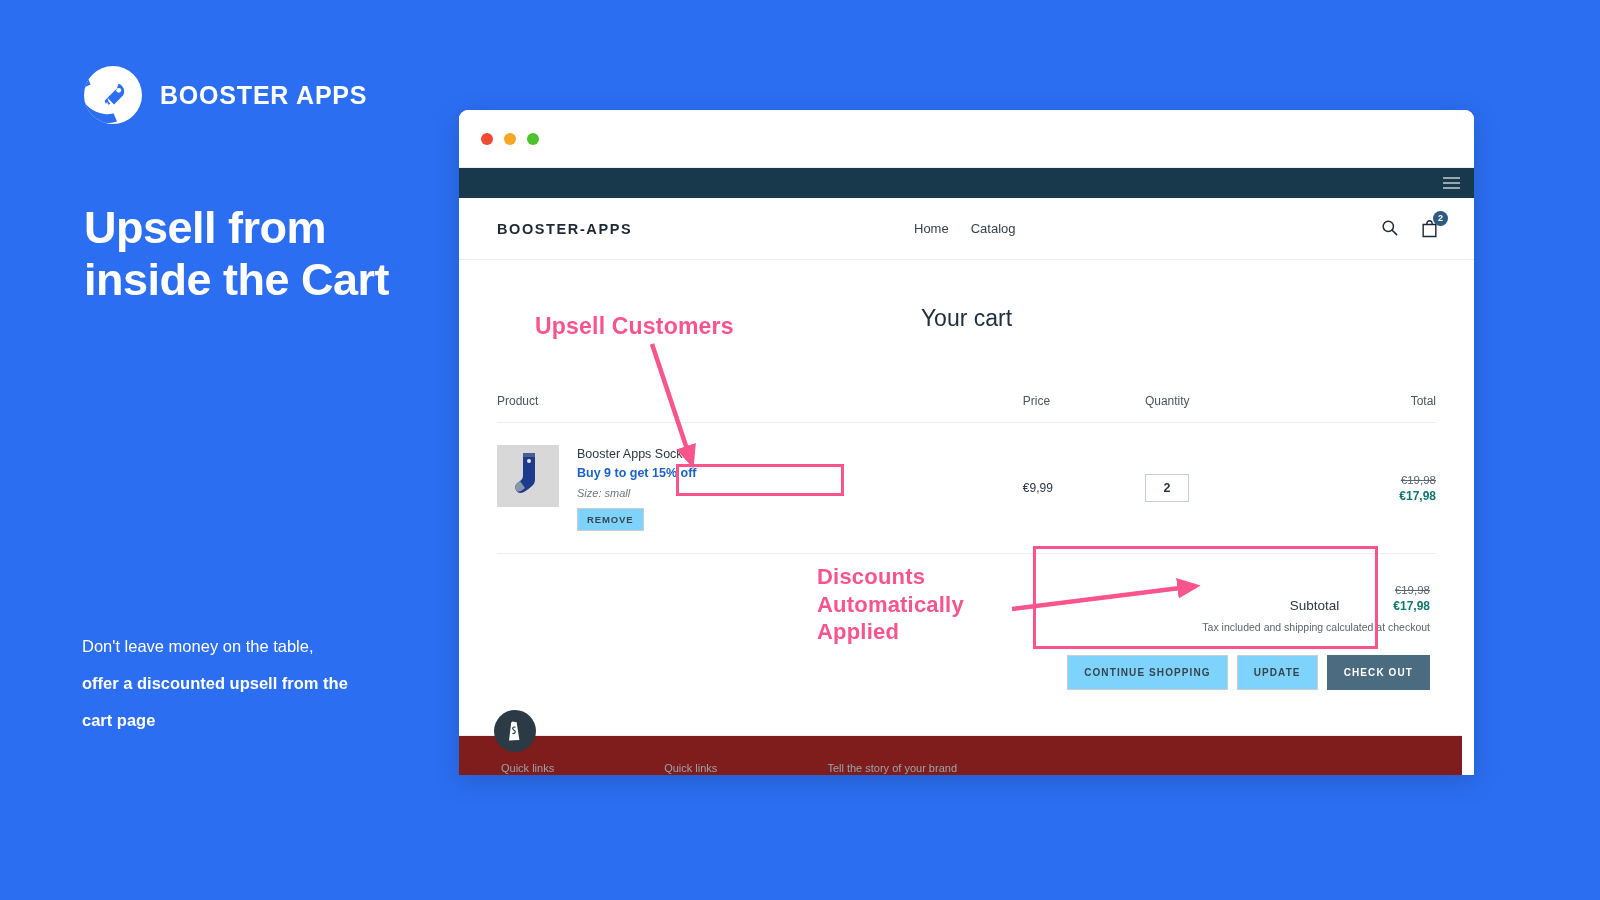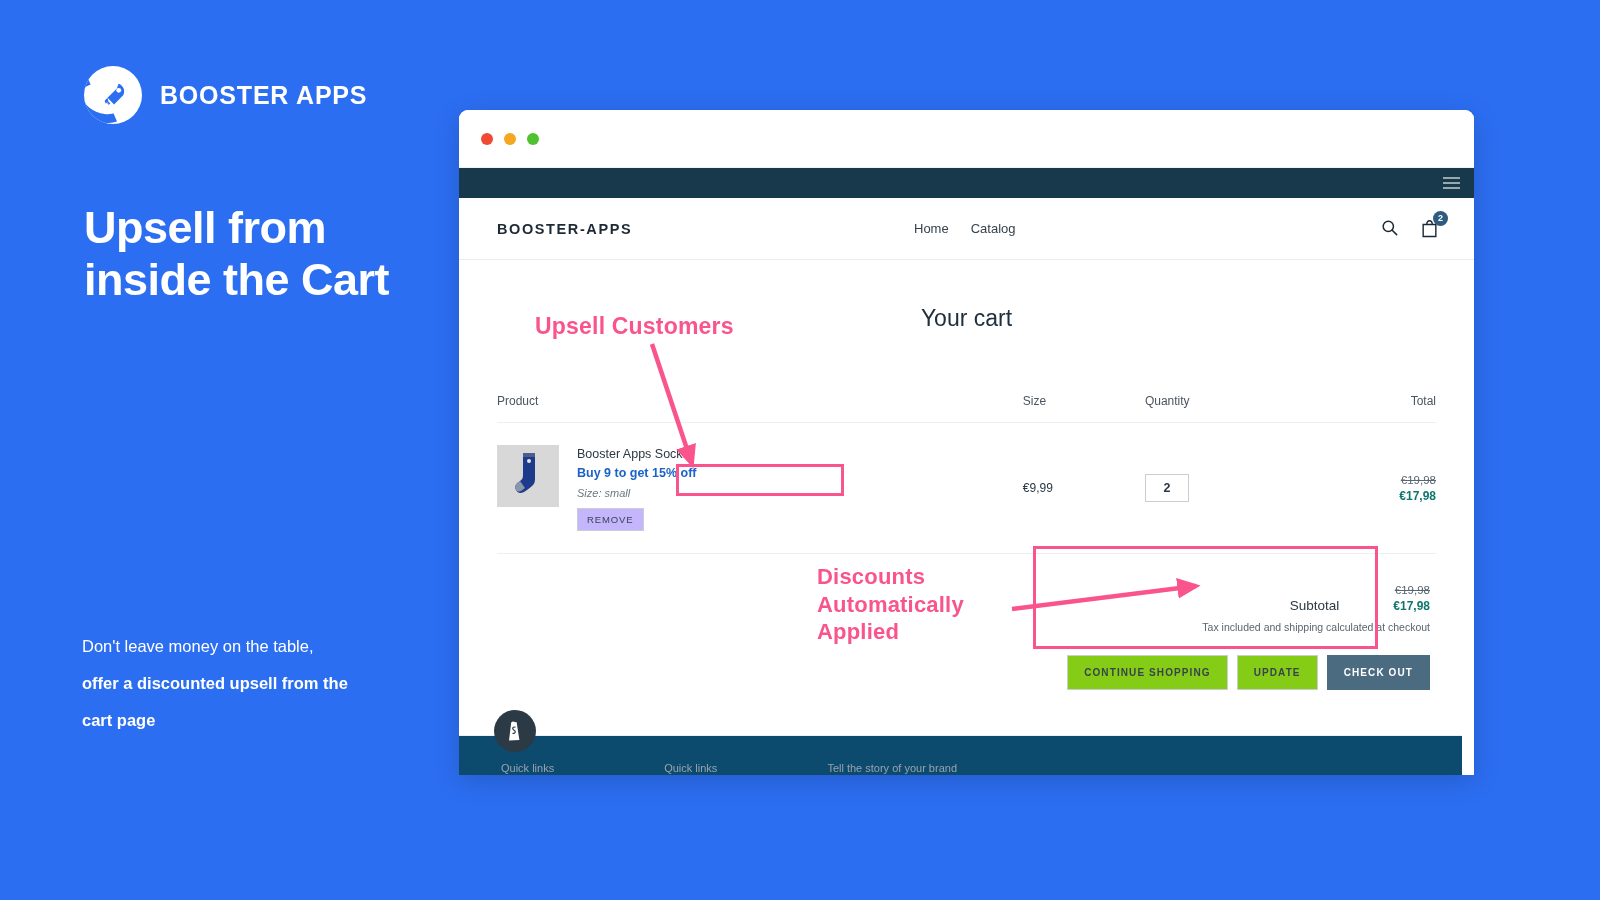--- a/index.html
+++ b/index.html
@@ -198,24 +198,24 @@
   .prod-variant {
     font-size: 11px;
     font-style: italic;
     color: #6d7781;
     margin-top: 7px;
   }
   .remove-btn {
     margin-top: 9px;
     display: inline-block;
     border: 1px solid #c9ced3;
-    background: #c4b5fd;
+    background: #7dd3fc;
     padding: 5px 9px;
     font-size: 9.5px;
-    font-weight: normal;
+    font-weight: bold;
     letter-spacing: 0.9px;
     color: #3a4550;
     cursor: pointer;
   }
   .price-cell { font-size: 12px; color: #2c3843; }
   .qty-input {
     width: 44px; height: 28px;
     border: 1px solid #c9ced3;
     text-align: center;
     font-size: 12.5px;
@@ -256,37 +256,37 @@
   .cart-actions {
     margin-top: 22px;
     display: flex; justify-content: flex-end; gap: 9px;
   }
   .btn {
     font-size: 10px;
     font-weight: bold;
     letter-spacing: 1.1px;
     padding: 11px 16px;
     border: 1px solid #c9ced3;
-    background: #84cc16;
+    background: #7dd3fc;
     color: #38434e;
     cursor: pointer;
     font-family: inherit;
   }
   .btn.primary {
     background: #4a6b80;
     border-color: #4a6b80;
     color: #ffffff;
   }
 
   
   .store-footer {
     position: absolute;
     left: 0; right: 12px; bottom: 0;
     height: 40px;
-    background: #0c4a6e;
+    background: #7f1d1d;
     border-top: 1px solid #eceef0;
     overflow: hidden;
   }
   .footer-cols {
     display: flex; gap: 110px;
     padding: 26px 0 0 42px;
     font-size: 11px; color: #9aa3ab;
     white-space: nowrap;
   }
   .shopify-badge {
@@ -402,21 +402,21 @@
   </div>
 
   <div class="cart-body">
 
     <div class="cart-title">Your cart</div>
 
     <table class="cart-table">
       <thead>
         <tr>
           <th style="width:56%">Product</th>
-          <th class="c-price" style="width:13%">Size</th>
+          <th class="c-price" style="width:13%">Price</th>
           <th class="c-qty" style="width:17%">Quantity</th>
           <th class="c-total" style="width:14%">Total</th>
         </tr>
       </thead>
       <tbody>
         <tr>
           <td>
             <div class="prod-cell">
               <div class="prod-thumb">
                 <svg viewBox="0 0 62 62" width="62" height="62">

